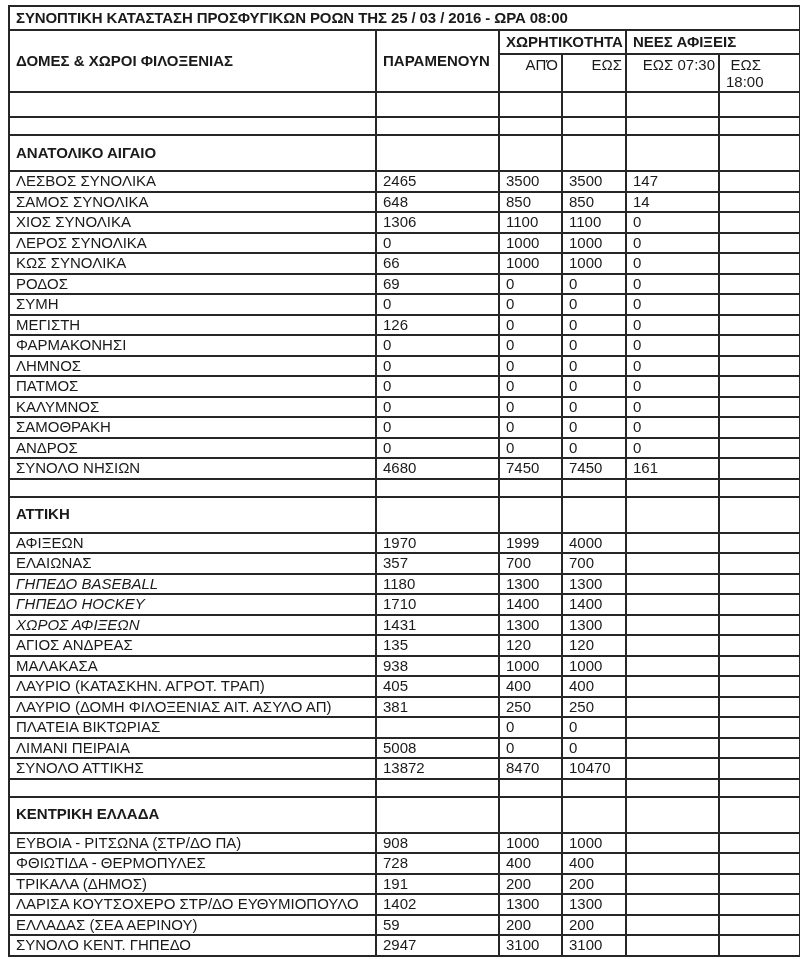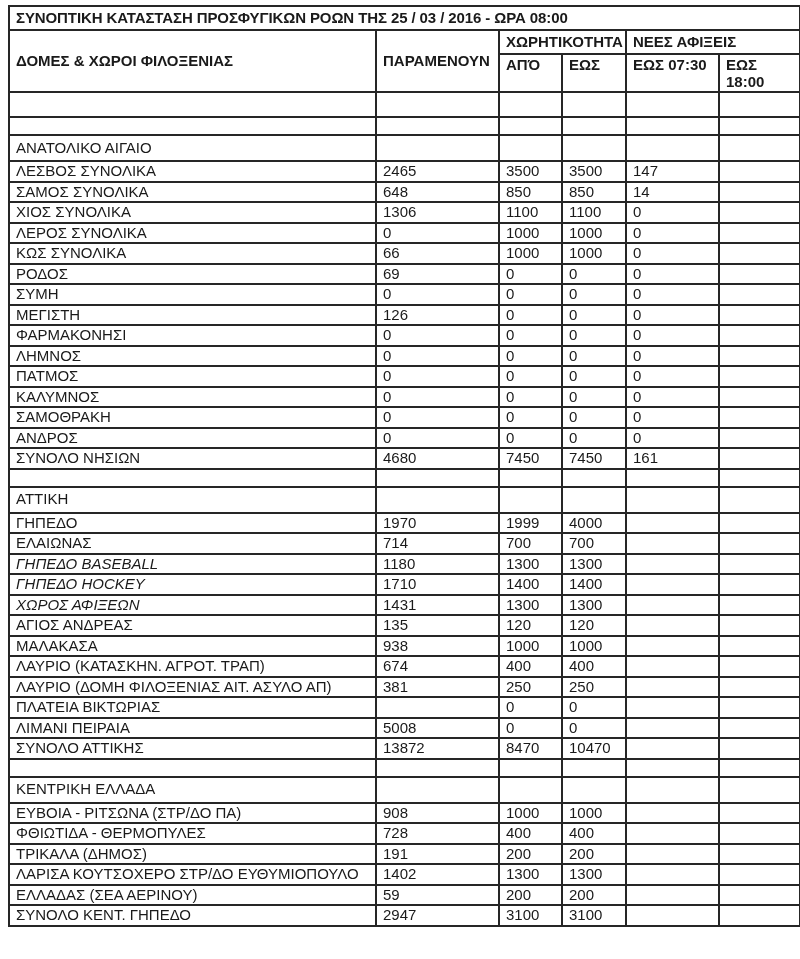--- a/index.html
+++ b/index.html
@@ -35,33 +35,34 @@
     font-size: 15.5px;
     height: 24px;
     letter-spacing: -0.1px;
   }
   tr.hdr-row td {
     font-weight: bold;
     height: 24px;
     border-radius: 6px;
   }
   tr.subhdr-row td {
-    font-weight: bold;
+    font-weight: normal;
     vertical-align: top;
     height: 34px;
     padding-top: 2px;
+    text-align: right;
   }
   tr.subhdr-row td.wrap {
     white-space: normal;
-    padding-right: 11px;
+    padding-right: 38px;
     border-radius: 12px;
   }
   tr.r-empty td   { height: 18px; }
   tr.r-empty.first-gap td { height: 25px; }
-  tr.r-section td { height: 26px; font-weight: normal; }
+  tr.r-section td { height: 36px; font-weight: bold; }
   tr.r-data td    { height: 20px; }
   tr.r-total td   { height: 20px; font-weight: normal; }
   tr.italic td.lbl { font-style: italic; }
 </style>
 </head>
 <body>
 
 <div class="page">
   <table class="report">
     <colgroup>
@@ -244,30 +245,30 @@
         </tr>
         <tr class="r-section">
           <td class="lbl">ΑΤΤΙΚΗ</td>
           <td></td>
           <td></td>
           <td></td>
           <td></td>
           <td></td>
         </tr>
         <tr class="r-data">
-          <td class="lbl">ΓΗΠΕΔΟ</td>
+          <td class="lbl">ΑΦΙΞΕΩΝ</td>
           <td>1970</td>
           <td>1999</td>
           <td>4000</td>
           <td></td>
           <td></td>
         </tr>
         <tr class="r-data">
           <td class="lbl">ΕΛΑΙΩΝΑΣ</td>
-          <td>714</td>
+          <td>357</td>
           <td>700</td>
           <td>700</td>
           <td></td>
           <td></td>
         </tr>
         <tr class="r-data italic">
           <td class="lbl">ΓΗΠΕΔΟ BASEBALL</td>
           <td>1180</td>
           <td>1300</td>
           <td>1300</td>
@@ -301,21 +302,21 @@
         <tr class="r-data">
           <td class="lbl">ΜΑΛΑΚΑΣΑ</td>
           <td>938</td>
           <td>1000</td>
           <td>1000</td>
           <td></td>
           <td></td>
         </tr>
         <tr class="r-data">
           <td class="lbl">ΛΑΥΡΙΟ (ΚΑΤΑΣΚΗΝ. ΑΓΡΟΤ. ΤΡΑΠ)</td>
-          <td>674</td>
+          <td>405</td>
           <td>400</td>
           <td>400</td>
           <td></td>
           <td></td>
         </tr>
         <tr class="r-data">
           <td class="lbl">ΛΑΥΡΙΟ (ΔΟΜΗ ΦΙΛΟΞΕΝΙΑΣ ΑΙΤ. ΑΣΥΛΟ ΑΠ)</td>
           <td>381</td>
           <td>250</td>
           <td>250</td>

